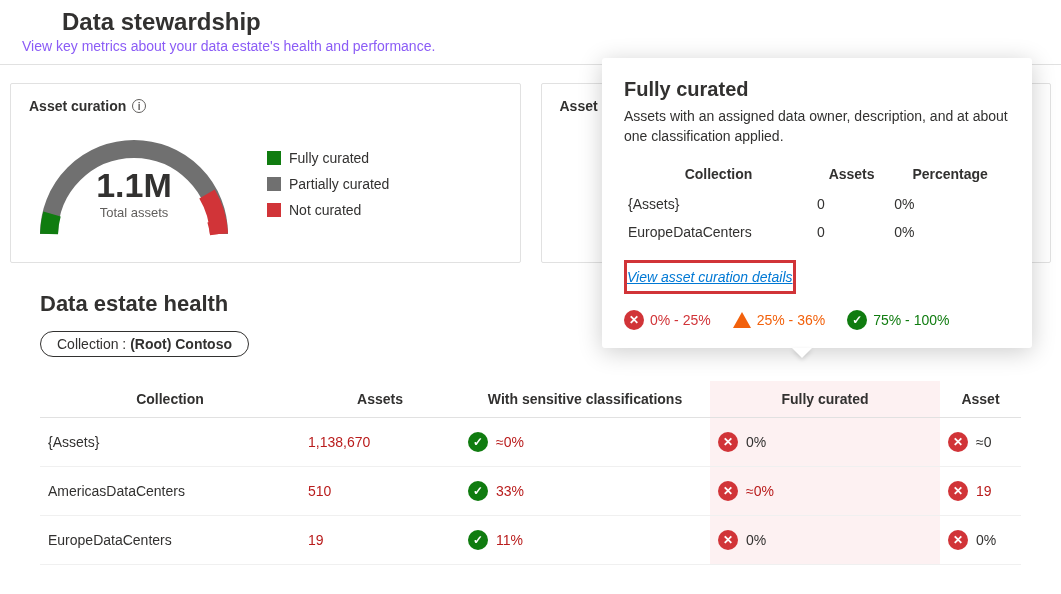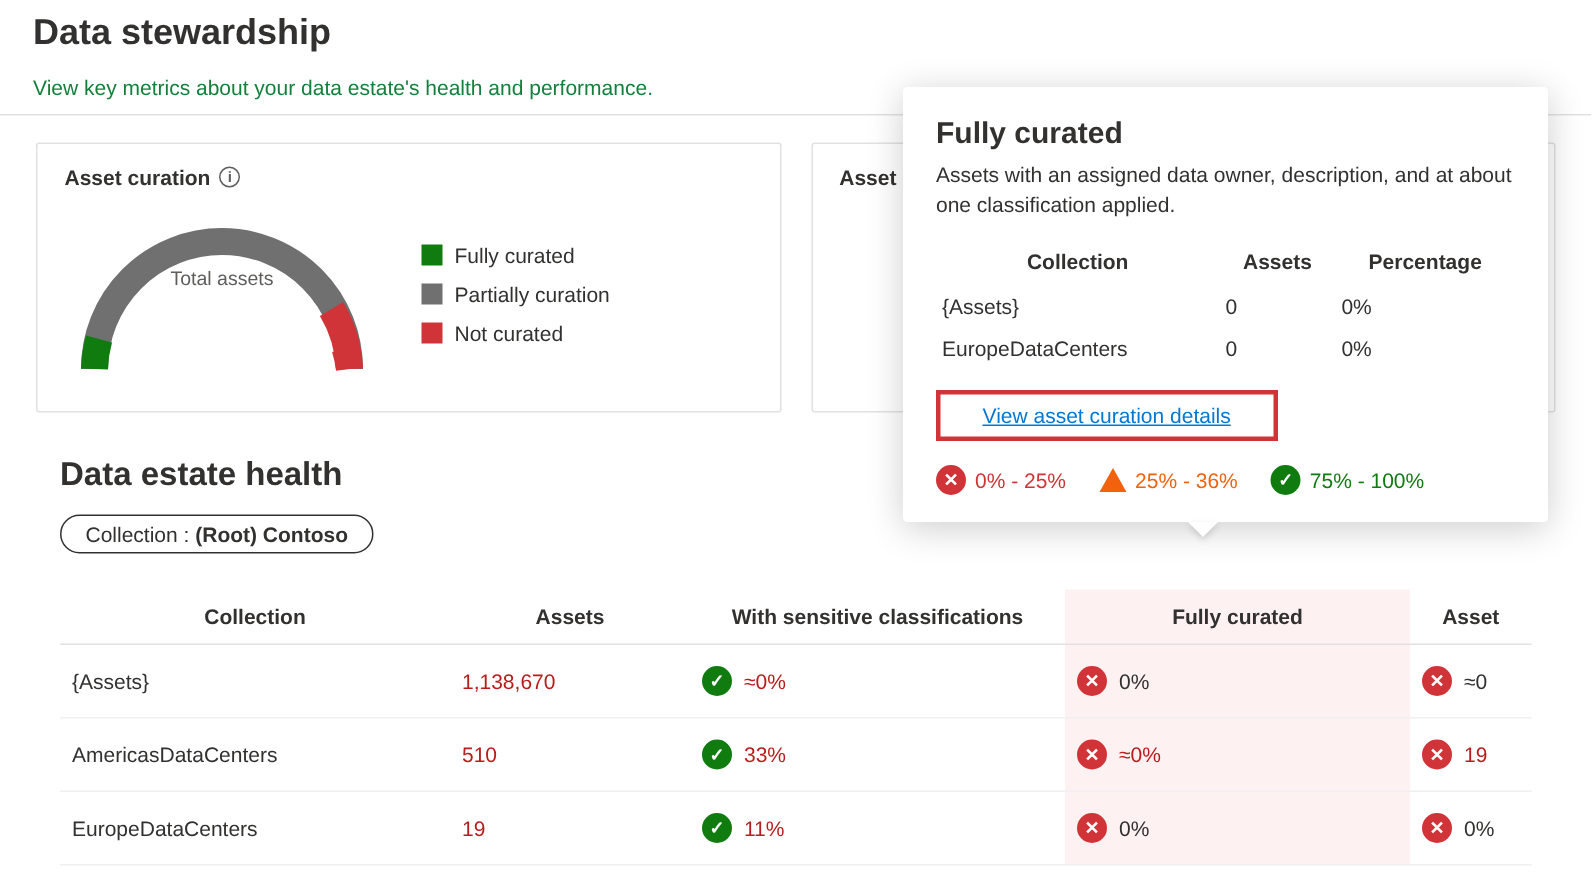--- a/index.html
+++ b/index.html
@@ -1,20 +1,20 @@
 <!DOCTYPE html>
 <html><head>
 <meta charset="utf-8">
 <style>
   *{box-sizing:border-box;margin:0;padding:0;}
   body{font-family:"Segoe UI",Arial,sans-serif;color:#323130;background:#fff;font-size:14px;width:1061px;height:594px;overflow:hidden;position:relative;}
-  .page-title{font-size:24px;font-weight:600;padding:8px 22px 2px;}
-  .page-subtitle{font-size:14px;padding:0 22px 8px;color:#15803d;margin-top:12px;}
+  .page-title{font-size:24px;font-weight:600;padding:8px 22px 2px;margin-left:40px;}
+  .page-subtitle{font-size:14px;padding:0 22px 8px;color:#8b5cf6;}
   .divider{border-top:1px solid #e1e1e1;margin:2px 0 18px;}
-  .card-row{display:flex;gap:20px;padding:0 24px;}
+  .card-row{display:flex;gap:20px;padding:0 10px;}
   .card{border:1px solid #e1e1e1;border-radius:2px;padding:14px 18px 18px;flex:1;min-height:170px;}
   .card-title{font-size:14px;font-weight:600;margin-bottom:10px;display:flex;align-items:center;gap:6px;}
   .info-icon{width:14px;height:14px;border:1px solid #605e5c;border-radius:50%;display:inline-flex;align-items:center;justify-content:center;font-size:10px;color:#605e5c;}
   .gauge-wrap{display:flex;align-items:center;gap:28px;}
   .gauge{position:relative;width:210px;height:120px;}
   .gauge svg{display:block;}
   .gauge-center{position:absolute;left:0;right:0;top:42px;text-align:center;}
   .gauge-num{font-size:34px;font-weight:600;}
   .gauge-label{font-size:13px;color:#605e5c;text-align:center;}
   .legend{display:flex;flex-direction:column;gap:10px;}
@@ -36,21 +36,21 @@
   .ico{width:20px;height:20px;border-radius:50%;display:inline-flex;align-items:center;justify-content:center;color:#fff;font-size:12px;font-weight:bold;}
   .ico-ok{background:#107c10;}
   .ico-err{background:#d13438;}
   .ico-warn{width:0;height:0;border-left:9px solid transparent;border-right:9px solid transparent;border-bottom:16px solid #f2610c;border-radius:0;position:relative;background:none;}
   .popover{position:absolute;top:58px;left:602px;width:430px;background:#fff;box-shadow:0 4px 24px rgba(0,0,0,.2);border-radius:3px;padding:20px 22px 18px;z-index:50;}
   .popover h3{font-size:20px;font-weight:600;margin-bottom:6px;}
   .popover .desc{font-size:14px;color:#323130;margin-bottom:14px;line-height:1.4;}
   .pop-table{width:100%;font-size:14px;}
   .pop-table th{font-weight:600;border:none;padding:6px 4px 8px;}
   .pop-table td{border:none;padding:6px 4px;color:#323130;}
-  .detail-link{display:inline-block;color:#0078d4;margin:14px 0 16px;border:3px solid #d13438;padding:6px 28px;}
+  .detail-link{display:inline-block;color:#0078d4;margin:14px 0 16px;border:3px solid #d13438;padding:6px 0;font-style:italic;}
   .ranges{display:flex;gap:22px;align-items:center;font-size:14px;}
   .ranges .r{display:flex;align-items:center;gap:6px;}
   .ranges .t-red{color:#d13438;}
   .ranges .t-orange{color:#f2610c;}
   .ranges .t-green{color:#107c10;}
   .pop-arrow{position:absolute;bottom:-10px;left:190px;width:0;height:0;border-left:10px solid transparent;border-right:10px solid transparent;border-top:10px solid #fff;filter:drop-shadow(0 2px 2px rgba(0,0,0,.15));}
 </style>
 </head>
 <body>
 
@@ -68,31 +68,32 @@
     </div>
     <div class="gauge-wrap">
       <div class="gauge">
         <svg width="210" height="120" viewBox="0 0 210 120">
           <path d="M 20 110 A 85 85 0 0 1 190 110" fill="none" stroke="#707070" stroke-width="18"></path>
           <path d="M 20 110 A 85 85 0 0 1 23 90" fill="none" stroke="#107c10" stroke-width="18"></path>
           <path d="M 187 96 A 85 85 0 0 1 190 110" fill="none" stroke="#d13438" stroke-width="18" transform="rotate(0)"></path>
           <path d="M 178 70 A 85 85 0 0 1 190 110" fill="none" stroke="#d13438" stroke-width="18"></path>
         </svg>
         <div class="gauge-center">
+          <div class="gauge-num">1.1M</div>
           <div class="gauge-label">Total assets</div>
         </div>
       </div>
       <div class="legend">
         <div class="legend-row">
           <span class="swatch sw-green"></span>
           <span>Fully curated</span>
         </div>
         <div class="legend-row">
           <span class="swatch sw-gray"></span>
-          <span>Partially curation</span>
+          <span>Partially curated</span>
         </div>
         <div class="legend-row">
           <span class="swatch sw-red"></span>
           <span>Not curated</span>
         </div>
       </div>
     </div>
   </div>
 
   <div class="card">

